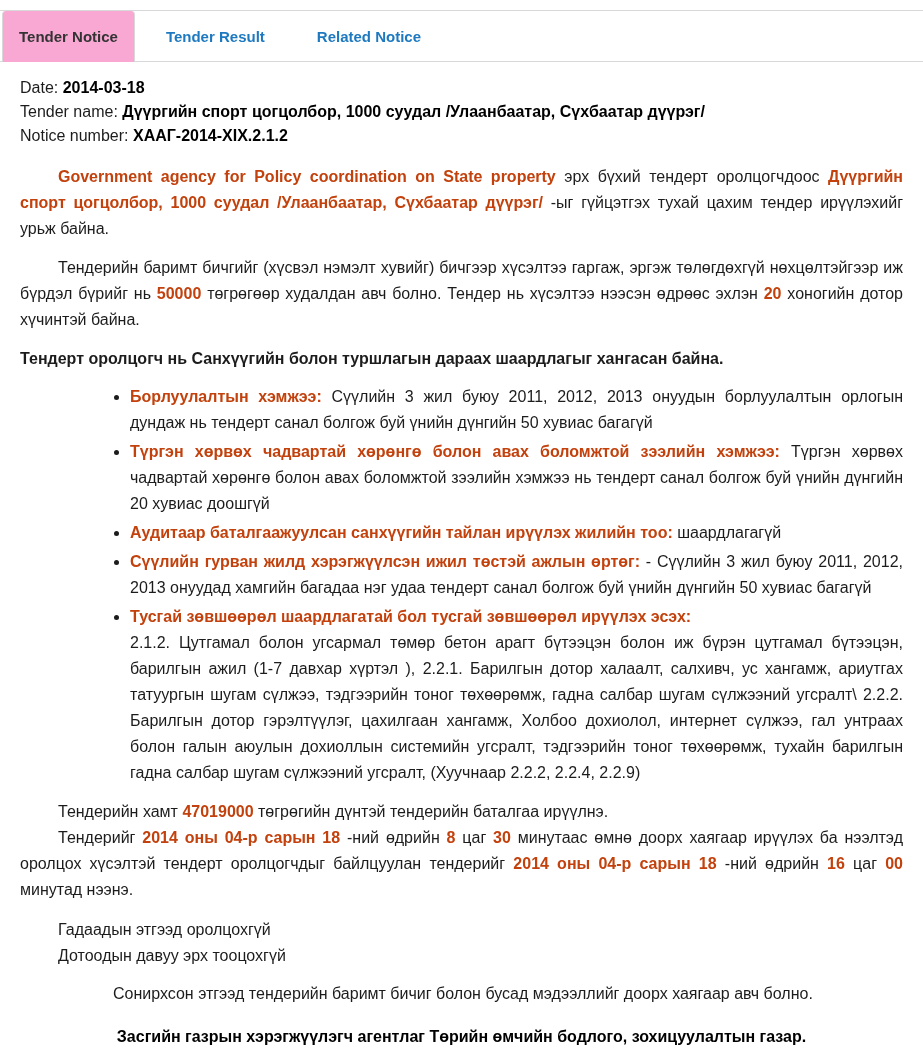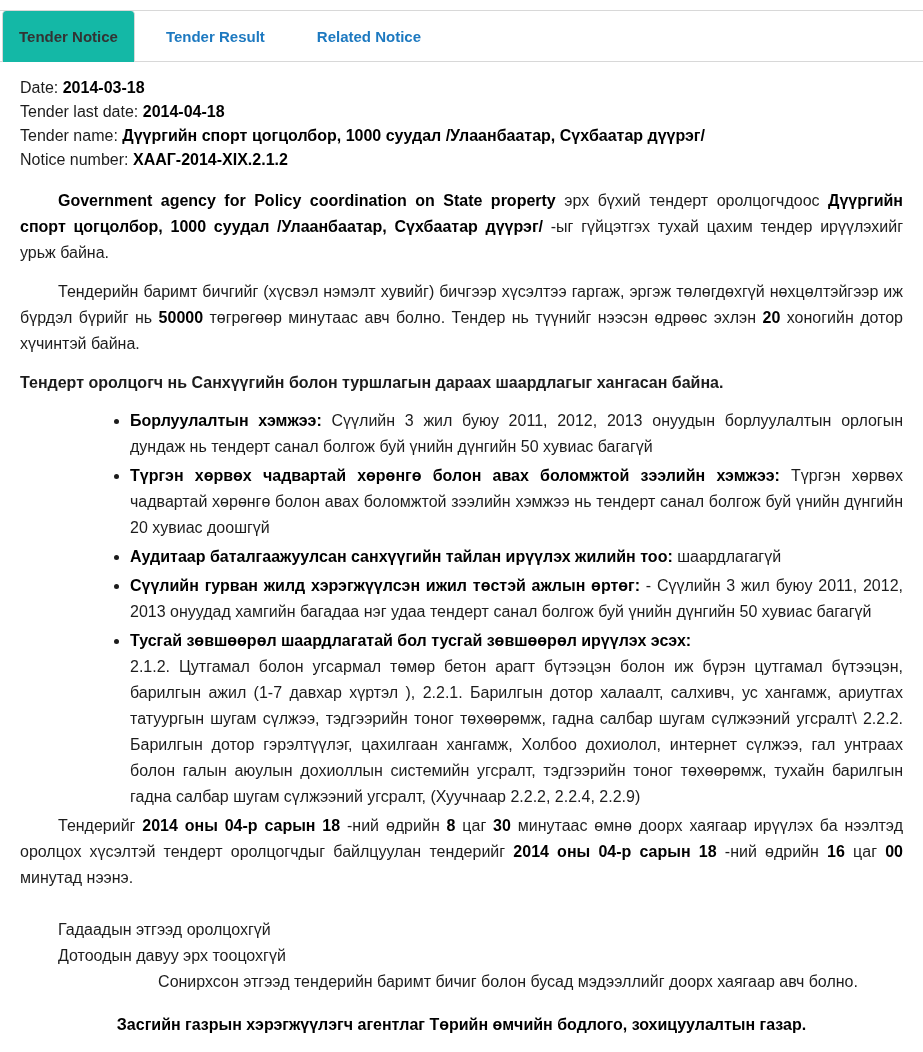--- a/index.html
+++ b/index.html
@@ -31,21 +31,21 @@
     align-items:center;
     padding:0 21px;
     font-size:15px;
     font-weight:bold;
     color:var(--accent);
     cursor:pointer;
     white-space:nowrap;
   }
   .tab.active{
     color:var(--tab-active);
-    background:#14b8a6;
+    background:#f9a8d4;
     border-left:1px solid var(--border);
     border-right:1px solid var(--border);
     border-radius:4px 4px 0 0;
     margin-bottom:-1px;
     padding:0 16px;
     margin-left:2px;
   }
   .tab.inactive{margin-left:10px;}
   
   .content{padding:14px 20px 30px 20px;font-size:16px;line-height:26px;}
@@ -62,70 +62,67 @@
   ul.reqs{
     margin-top:12px;
     padding-left:110px;
     padding-right:0;
   }
   ul.reqs li{
     text-align:justify;
     margin-bottom:3px;
   }
   .block2{margin-top:22px;}
-  .notes{margin-top:26px;}
+  .notes{margin-top:14px;}
   .note-line{padding-left:38px;}
-  .info-line{padding-left:93px;text-align:center;}
+  .info-line{margin-top:12px;padding-left:93px;}
   .footer{margin-top:14px;text-align:center;font-weight:bold;line-height:31px;color:#000;}
-  b{font-weight:bold;color:#000000;}
+  b{font-weight:bold;color:#c2410c;}
 </style>
 </head>
 <body>
 
 <div class="tabbar">
   <div class="tab active">Tender Notice</div>
   <div class="tab inactive">Tender Result</div>
   <div class="tab inactive">Related Notice</div>
 </div>
 
 <div class="content">
 
   <div class="meta">
     <div class="meta-line">
       <span>Date:</span>
       <b>2014-03-18</b>
     </div>
     <div class="meta-line">
-      <span>Tender last date:</span>
-      <b>2014-04-18</b>
-    </div>
-    <div class="meta-line">
       <span>Tender name:</span>
       <b>Дүүргийн спорт цогцолбор, 1000 суудал /Улаанбаатар, Сүхбаатар дүүрэг/</b>
     </div>
     <div class="meta-line">
       <span>Notice number:</span>
       <b>ХААГ-2014-XIX.2.1.2</b>
     </div>
   </div>
 
   <p class="body"><b>Government agency for Policy coordination on State property</b><span> эрх бүхий тендерт оролцогчдоос </span><b>Дүүргийн спорт цогцолбор, 1000 суудал /Улаанбаатар, Сүхбаатар дүүрэг/</b><span> -ыг гүйцэтгэх тухай цахим тендер ирүүлэхийг урьж байна.</span></p>
 
-  <p class="body"><span>Тендерийн баримт бичгийг (хүсвэл нэмэлт хувийг) бичгээр хүсэлтээ гаргаж, эргэж төлөгдөхгүй нөхцөлтэйгээр иж бүрдэл бүрийг нь </span><b>50000</b><span> төгрөгөөр минутаас авч болно. Тендер нь түүнийг нээсэн өдрөөс эхлэн </span><b>20</b><span> хоногийн дотор хүчинтэй байна.</span></p>
+  <p class="body"><span>Тендерийн баримт бичгийг (хүсвэл нэмэлт хувийг) бичгээр хүсэлтээ гаргаж, эргэж төлөгдөхгүй нөхцөлтэйгээр иж бүрдэл бүрийг нь </span><b>50000</b><span> төгрөгөөр худалдан авч болно. Тендер нь хүсэлтээ нээсэн өдрөөс эхлэн </span><b>20</b><span> хоногийн дотор хүчинтэй байна.</span></p>
 
   <div class="intro-line">Тендерт оролцогч нь Санхүүгийн болон туршлагын дараах шаардлагыг хангасан байна.</div>
 
   <ul class="reqs">
     <li><b>Борлуулалтын хэмжээ:</b><span> Сүүлийн 3 жил буюу 2011, 2012, 2013 онуудын борлуулалтын орлогын дундаж нь тендерт санал болгож буй үнийн дүнгийн 50 хувиас багагүй</span></li>
     <li><b>Түргэн хөрвөх чадвартай хөрөнгө болон авах боломжтой зээлийн хэмжээ:</b><span> Түргэн хөрвөх чадвартай хөрөнгө болон авах боломжтой зээлийн хэмжээ нь тендерт санал болгож буй үнийн дүнгийн 20 хувиас доошгүй</span></li>
     <li><b>Аудитаар баталгаажуулсан санхүүгийн тайлан ирүүлэх жилийн тоо:</b><span> шаардлагагүй</span></li>
     <li><b>Сүүлийн гурван жилд хэрэгжүүлсэн ижил төстэй ажлын өртөг:</b><span> - Сүүлийн 3 жил буюу 2011, 2012, 2013 онуудад хамгийн багадаа нэг удаа тендерт санал болгож буй үнийн дүнгийн 50 хувиас багагүй</span></li>
     <li><b>Тусгай зөвшөөрөл шаардлагатай бол тусгай зөвшөөрөл ирүүлэх эсэх:</b><br><span>2.1.2. Цутгамал болон угсармал төмөр бетон арагт бүтээцэн болон иж бүрэн цутгамал бүтээцэн, барилгын ажил (1-7 давхар хүртэл ), 2.2.1. Барилгын дотор халаалт, салхивч, ус хангамж, ариутгах татуургын шугам сүлжээ, тэдгээрийн тоног төхөөрөмж, гадна салбар шугам сүлжээний угсралт\ 2.2.2. Барилгын дотор гэрэлтүүлэг, цахилгаан хангамж, Холбоо дохиолол, интернет сүлжээ, гал унтраах болон галын аюулын дохиоллын системийн угсралт, тэдгээрийн тоног төхөөрөмж, тухайн барилгын гадна салбар шугам сүлжээний угсралт, (Хуучнаар 2.2.2, 2.2.4, 2.2.9)</span></li>
   </ul>
 
+  <p class="body block2"><span>Тендерийн хамт </span><b>47019000</b><span> төгрөгийн дүнтэй тендерийн баталгаа ирүүлнэ.</span></p>
   <p class="body nogap"><span>Тендерийг </span><b>2014 оны 04-р сарын 18</b><span> -ний өдрийн </span><b>8</b><span> цаг </span><b>30</b><span> минутаас өмнө доорх хаягаар ирүүлэх ба нээлтэд оролцох хүсэлтэй тендерт оролцогчдыг байлцуулан тендерийг </span><b>2014 оны 04-р сарын 18</b><span> -ний өдрийн </span><b>16</b><span> цаг </span><b>00</b><span> минутад нээнэ.</span></p>
 
   <div class="notes">
     <div class="note-line">Гадаадын этгээд оролцохгүй</div>
     <div class="note-line">Дотоодын давуу эрх тооцохгүй</div>
   </div>
 
   <div class="info-line">Сонирхсон этгээд тендерийн баримт бичиг болон бусад мэдээллийг доорх хаягаар авч болно.</div>
 
   <div class="footer">

